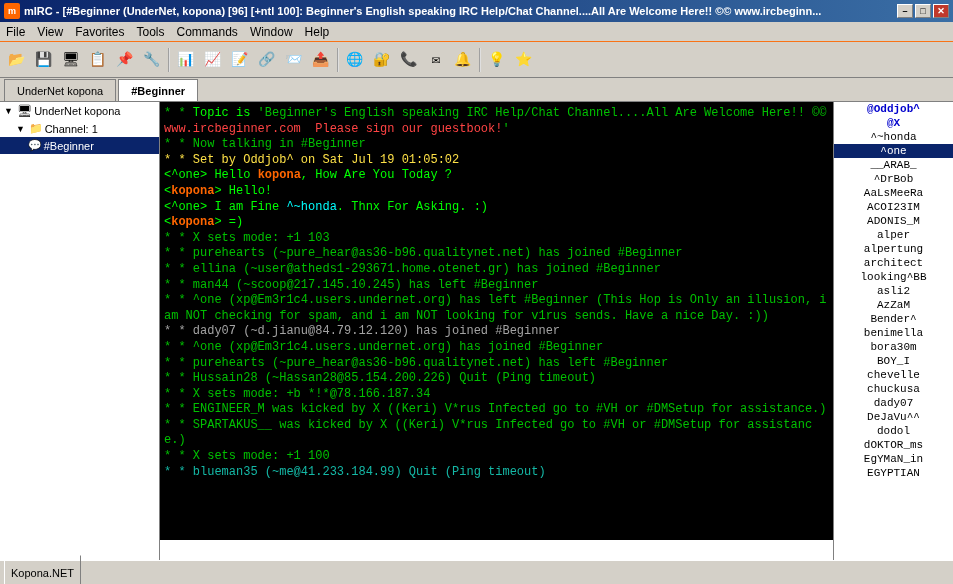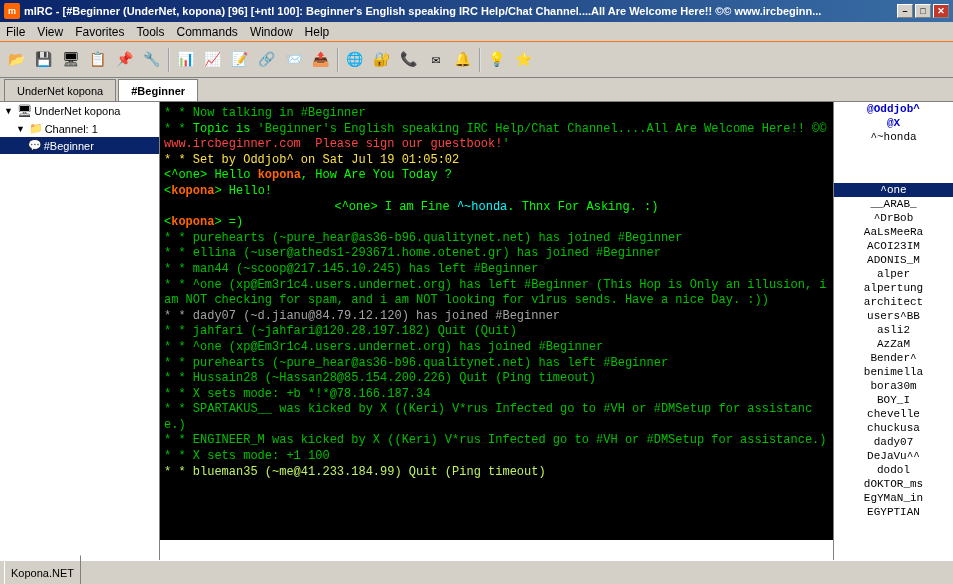--- a/index.html
+++ b/index.html
@@ -209,21 +209,21 @@
       overflow-y: scroll;
       font-family: 'Courier New', Courier, monospace;
       font-size: 11px;
     }
     .user-list-item {
       padding: 1px 16px;
       cursor: pointer;
       white-space: nowrap;
       text-align: center;
     }
-    .user-list-item.selected { background: #0a246a; color: white; margin-top: 39px; }
+    .user-list-item.selected { background: #0a246a; color: white; }
 
     
     .status-bar {
       background: #d4d0c8;
       height: 24px;
       display: flex;
       align-items: center;
       padding: 0 4px;
       border-top: 1px solid #fff;
       font-family: Arial, sans-serif;
@@ -313,61 +313,61 @@
       <span class="tree-label">Channel: 1</span>
     </div>
     <div class="tree-item selected" style="padding-left:28px;">
       <span style="font-size:11px;">💬</span>
       <span class="tree-label">#Beginner</span>
     </div>
   </div>
 
   <div class="chat-area">
     <div class="chat-messages" id="chat-messages">
-    <div class="msg-line" style="color: rgb(0, 192, 0);">* * Now talking in #Beginner</div>
-        <div class="msg-line" style="color: rgb(0, 192, 0);">* * <span style="color:#00ff00;">Topic is</span> 'Beginner's English speaking IRC Help/Chat Channel....All Are Welcome Here!! ©© <span style="color:#ff4444;">www.ircbeginner.com</span>  <span style="color:#ff4444;">Please sign our guestbook!</span>'</div>
+    <div class="msg-line" style="color: rgb(0, 192, 0);">* * <span style="color:#00ff00;">Topic is</span> 'Beginner's English speaking IRC Help/Chat Channel....All Are Welcome Here!! ©© <span style="color:#ff4444;">www.ircbeginner.com</span>  <span style="color:#ff4444;">Please sign our guestbook!</span>'</div>
+        <div class="msg-line" style="color: rgb(0, 192, 0);">* * Now talking in #Beginner</div>
         <div class="msg-line" style="color: #fde047;">* * Set by Oddjob^ on Sat Jul 19 01:05:02</div>
         <div class="msg-line" style="color: rgb(0, 255, 0);">&lt;^one&gt; Hello <span style="color:#ff6600;font-weight:bold;">kopona</span>, How Are You Today ?</div>
         <div class="msg-line" style="color: rgb(0, 255, 0);">&lt;<span style="color:#ff6600;font-weight:bold;">kopona</span>&gt; Hello!</div>
-        <div class="msg-line" style="color: rgb(0, 255, 0); text-align: center;">&lt;^one&gt; I am Fine <span style="color:#00ffff;">^~honda</span>. Thnx For Asking. :)</div>
+        <div class="msg-line" style="color: rgb(0, 255, 0);">&lt;^one&gt; I am Fine <span style="color:#00ffff;">^~honda</span>. Thnx For Asking. :)</div>
         <div class="msg-line" style="color: rgb(0, 255, 0);">&lt;<span style="color:#ff6600;font-weight:bold;">kopona</span>&gt; =)</div>
+        <div class="msg-line" style="color: rgb(0, 192, 0);">* * X sets mode: +1 103</div>
         <div class="msg-line" style="color: rgb(0, 192, 0);">* * purehearts (~pure_hear@as36-b96.qualitynet.net) has joined #Beginner</div>
         <div class="msg-line" style="color: rgb(0, 192, 0);">* * ellina (~user@atheds1-293671.home.otenet.gr) has joined #Beginner</div>
         <div class="msg-line" style="color: rgb(0, 192, 0);">* * man44 (~scoop@217.145.10.245) has left #Beginner</div>
         <div class="msg-line" style="color: rgb(0, 192, 0);">* * ^one (xp@Em3r1c4.users.undernet.org) has left #Beginner (This Hop is Only an illusion, i am NOT checking for spam, and i am NOT looking for v1rus sends. Have a nice Day. :))</div>
         <div class="msg-line" style="color: #a3a3a3;">* * dady07 (~d.jianu@84.79.12.120) has joined #Beginner</div>
-        <div class="msg-line" style="color: rgb(0, 192, 0);">* * jahfari (~jahfari@120.28.197.182) Quit (Quit)</div>
         <div class="msg-line" style="color: rgb(0, 192, 0);">* * ^one (xp@Em3r1c4.users.undernet.org) has joined #Beginner</div>
         <div class="msg-line" style="color: rgb(0, 192, 0);">* * purehearts (~pure_hear@as36-b96.qualitynet.net) has left #Beginner</div>
         <div class="msg-line" style="color: rgb(0, 192, 0);">* * Hussain28 (~Hassan28@85.154.200.226) Quit (Ping timeout)</div>
         <div class="msg-line" style="color: rgb(0, 192, 0);">* * X sets mode: +b *!*@78.166.187.34</div>
+        <div class="msg-line" style="color: rgb(0, 192, 0);">* * ENGINEER_M was kicked by X ((Keri) V*rus Infected go to #VH or #DMSetup for assistance.)</div>
         <div class="msg-line" style="color: rgb(0, 192, 0);">* * SPARTAKUS__ was kicked by X ((Keri) V*rus Infected go to #VH or #DMSetup for assistance.)</div>
-        <div class="msg-line" style="color: rgb(0, 192, 0);">* * ENGINEER_M was kicked by X ((Keri) V*rus Infected go to #VH or #DMSetup for assistance.)</div>
         <div class="msg-line" style="color: rgb(0, 192, 0);">* * X sets mode: +1 100</div>
-        <div class="msg-line" style="color: #bef264;">* * blueman35 (~me@41.233.184.99) Quit (Ping timeout)</div>
+        <div class="msg-line" style="color: #14b8a6;">* * blueman35 (~me@41.233.184.99) Quit (Ping timeout)</div>
       </div>
     <div class="chat-input-bar">
       <input type="text" class="chat-input" value="" style="">
     </div>
   </div>
 
   <div class="user-list" id="user-list">
   <div class="user-list-item" style="color: rgb(0, 0, 204); font-weight: bold;">@Oddjob^</div>
       <div class="user-list-item" style="color: rgb(0, 0, 204); font-weight: bold;">@X</div>
       <div class="user-list-item">^~honda</div>
       <div class="user-list-item selected">^one</div>
       <div class="user-list-item">__ARAB_</div>
       <div class="user-list-item">^DrBob</div>
       <div class="user-list-item">AaLsMeeRa</div>
       <div class="user-list-item">ACOI23IM</div>
       <div class="user-list-item">ADONIS_M</div>
       <div class="user-list-item">alper</div>
       <div class="user-list-item">alpertung</div>
       <div class="user-list-item">architect</div>
-      <div class="user-list-item">users^BB</div>
+      <div class="user-list-item">looking^BB</div>
       <div class="user-list-item">asli2</div>
       <div class="user-list-item">AzZaM</div>
       <div class="user-list-item">Bender^</div>
       <div class="user-list-item">benimella</div>
       <div class="user-list-item">bora30m</div>
       <div class="user-list-item">BOY_I</div>
       <div class="user-list-item">chevelle</div>
       <div class="user-list-item">chuckusa</div>
       <div class="user-list-item">dady07</div>
       <div class="user-list-item">DeJaVu^^</div>

